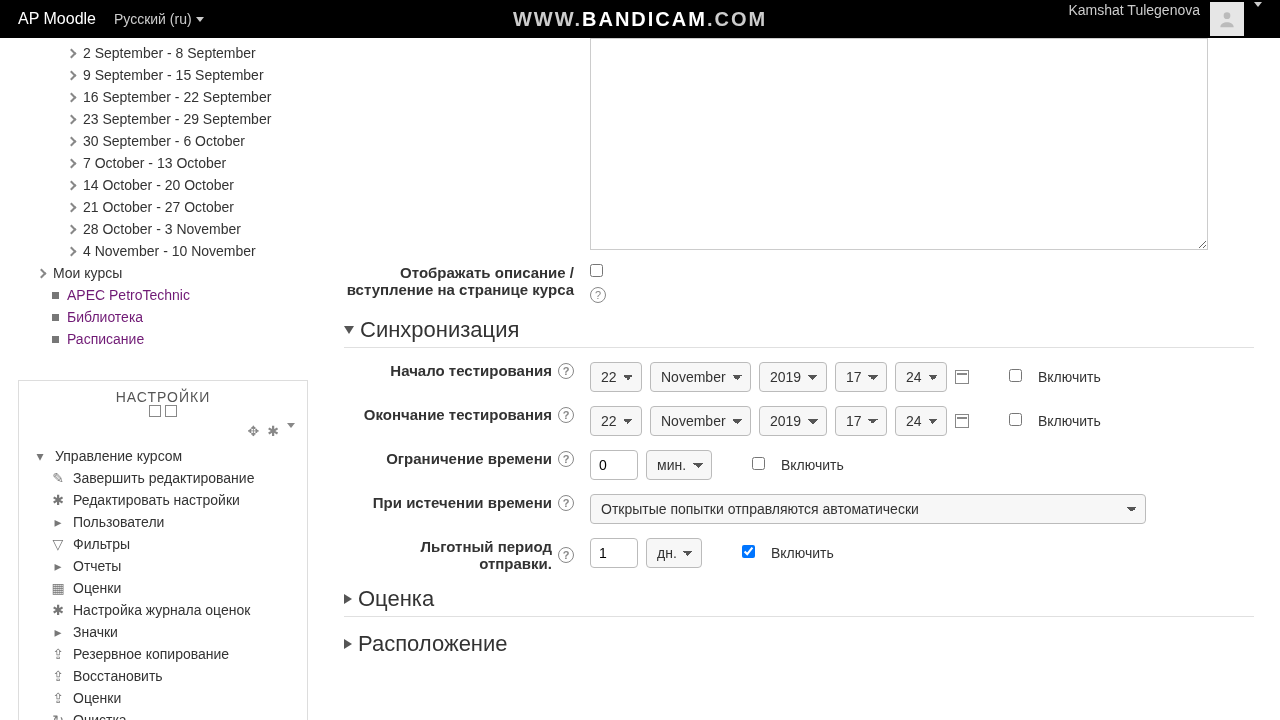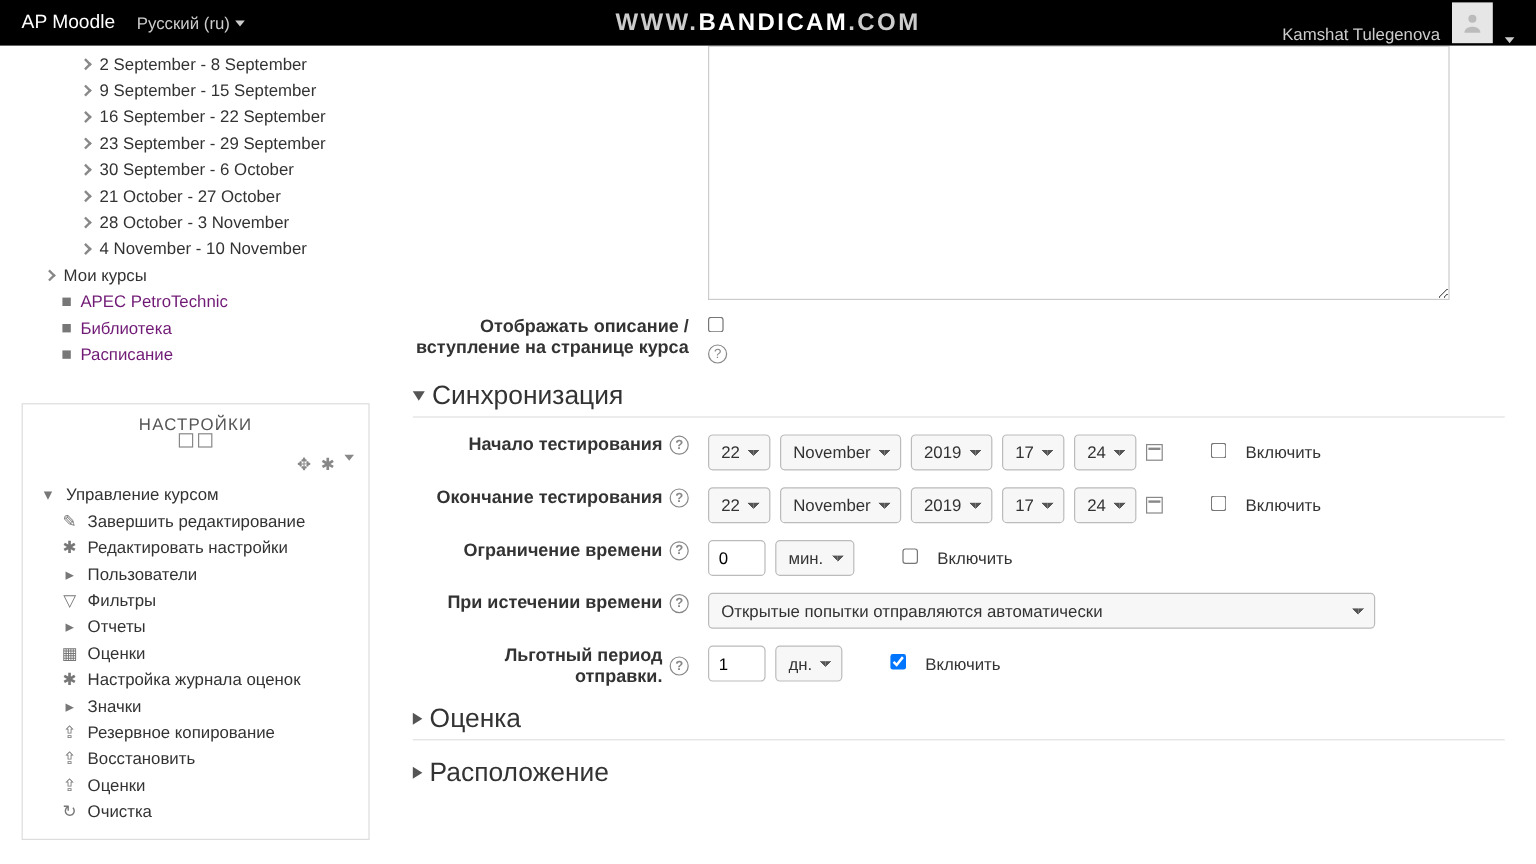--- a/index.html
+++ b/index.html
@@ -3,21 +3,21 @@
 <meta charset="utf-8">
 <style>
 * { box-sizing: border-box; margin: 0; padding: 0; }
 body { font-family: "Helvetica Neue", Arial, sans-serif; font-size: 14px; color: #333; background: #fff; width: 1280px; height: 720px; overflow: hidden; }
 .topbar { background: #000; color: #fff; height: 38px; display: flex; align-items: center; padding: 0 18px; justify-content: space-between; position: relative; }
 .topbar .left { display: flex; align-items: center; gap: 18px; }
 .topbar .brand { font-size: 16px; color: #fff; }
 .topbar .lang { color: #ccc; font-size: 14px; display: flex; align-items: center; gap: 4px; cursor: pointer; }
 .watermark { position: absolute; left: 50%; transform: translateX(-50%); color: #ccc; font-size: 20px; letter-spacing: 2px; font-weight: bold; }
 .watermark .bandi { color: #fff; }
-.topbar .right { display: flex; align-items: flex-end; gap: 10px; color: #ccc; font-size: 14px; }
+.topbar .right { display: flex; align-items: flex-start; gap: 10px; color: #ccc; font-size: 14px; }
 .avatar-box { width: 34px; height: 34px; background: #e6e6e6; display: flex; align-items: center; justify-content: center; }
 .avatar-box svg { width: 20px; height: 20px; fill: #bbb; }
 .page { display: flex; height: calc(100% - 38px); }
 .sidebar-col { width: 320px; padding: 4px 12px 0 18px; }
 .main-col { flex: 1; padding: 0 26px 0 24px; overflow: hidden; }
 .block { border: 1px solid #ddd; background: #fff; margin-bottom: 18px; padding: 8px 12px 12px 12px; }
 .block.naked { border: 0; padding-top: 0; }
 .nav-list { list-style: none; }
 .nav-list li { display: flex; align-items: center; gap: 8px; padding: 3px 0; font-size: 14px; }
 .nav-list .caret-icon { width: 7px; height: 7px; border-right: 2px solid #888; border-bottom: 2px solid #888; transform: rotate(-45deg); margin-left: 38px; }
@@ -98,20 +98,28 @@
           <li>
             <span class="caret-icon"></span>
             <span class="plain">23 September - 29 September</span>
           </li>
           <li>
             <span class="caret-icon"></span>
             <span class="plain">30 September - 6 October</span>
           </li>
           <li>
             <span class="caret-icon"></span>
+            <span class="plain">7 October - 13 October</span>
+          </li>
+          <li>
+            <span class="caret-icon"></span>
+            <span class="plain">14 October - 20 October</span>
+          </li>
+          <li>
+            <span class="caret-icon"></span>
             <span class="plain">21 October - 27 October</span>
           </li>
           <li>
             <span class="caret-icon"></span>
             <span class="plain">28 October - 3 November</span>
           </li>
           <li>
             <span class="caret-icon"></span>
             <span class="plain">4 November - 10 November</span>
           </li>

